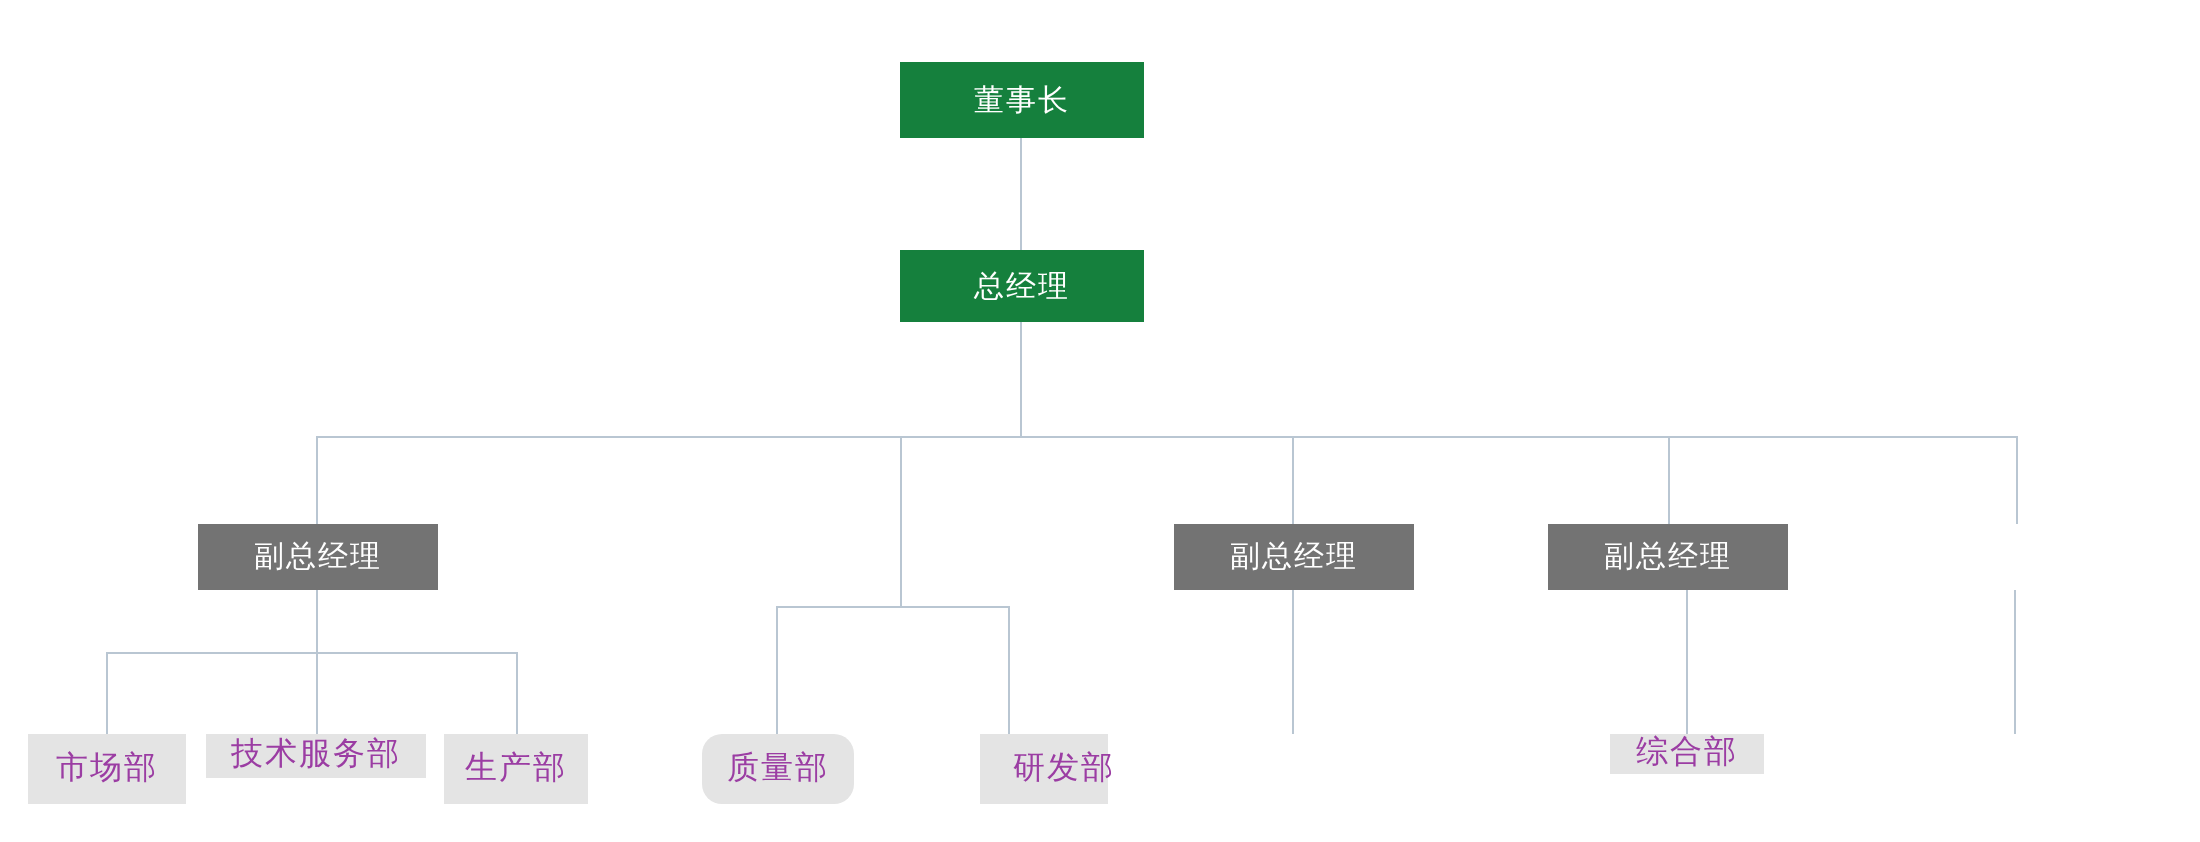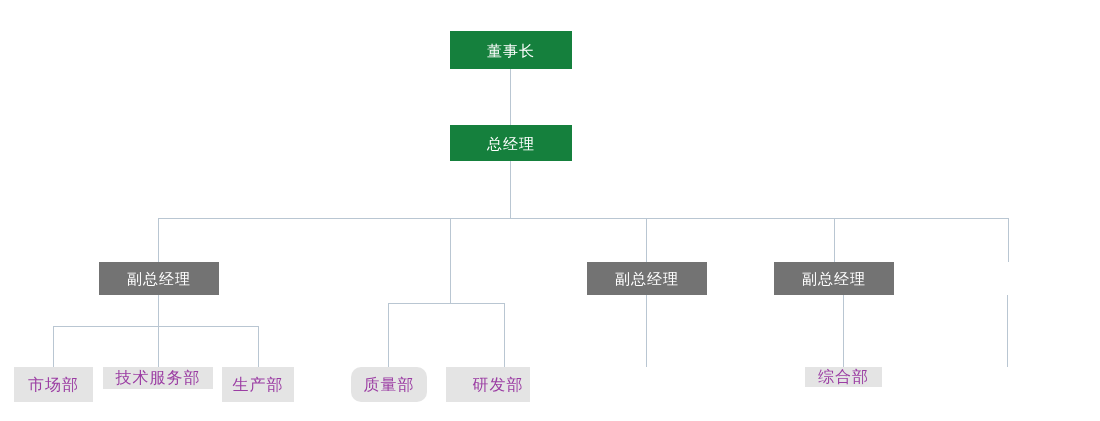--- a/index.html
+++ b/index.html
@@ -119,21 +119,21 @@
   </div>
 
   <div class="node lvl-dept" style="left:222px; top:367px; width:72px; height:35px;">
     <span class="node-label">生产部</span>
   </div>
 
   <div class="node lvl-dept" style="left:351px; top:367px; width:76px; height:35px;border-radius:10px;">
     <span class="node-label">质量部</span>
   </div>
 
-  <div class="node lvl-dept" style="left:446px; top:367px; width:84px; height:35px;padding-left:20px;">
+  <div class="node lvl-dept" style="left:490px; top:367px; width:64px; height:35px;padding-left:20px;">
     <span class="node-label">研发部</span>
   </div>
 
 
   <div class="node lvl-dept" style="left:805px; top:367px; width:77px; height:20px;">
     <span class="node-label">综合部</span>
   </div>
 
 
 </div>

